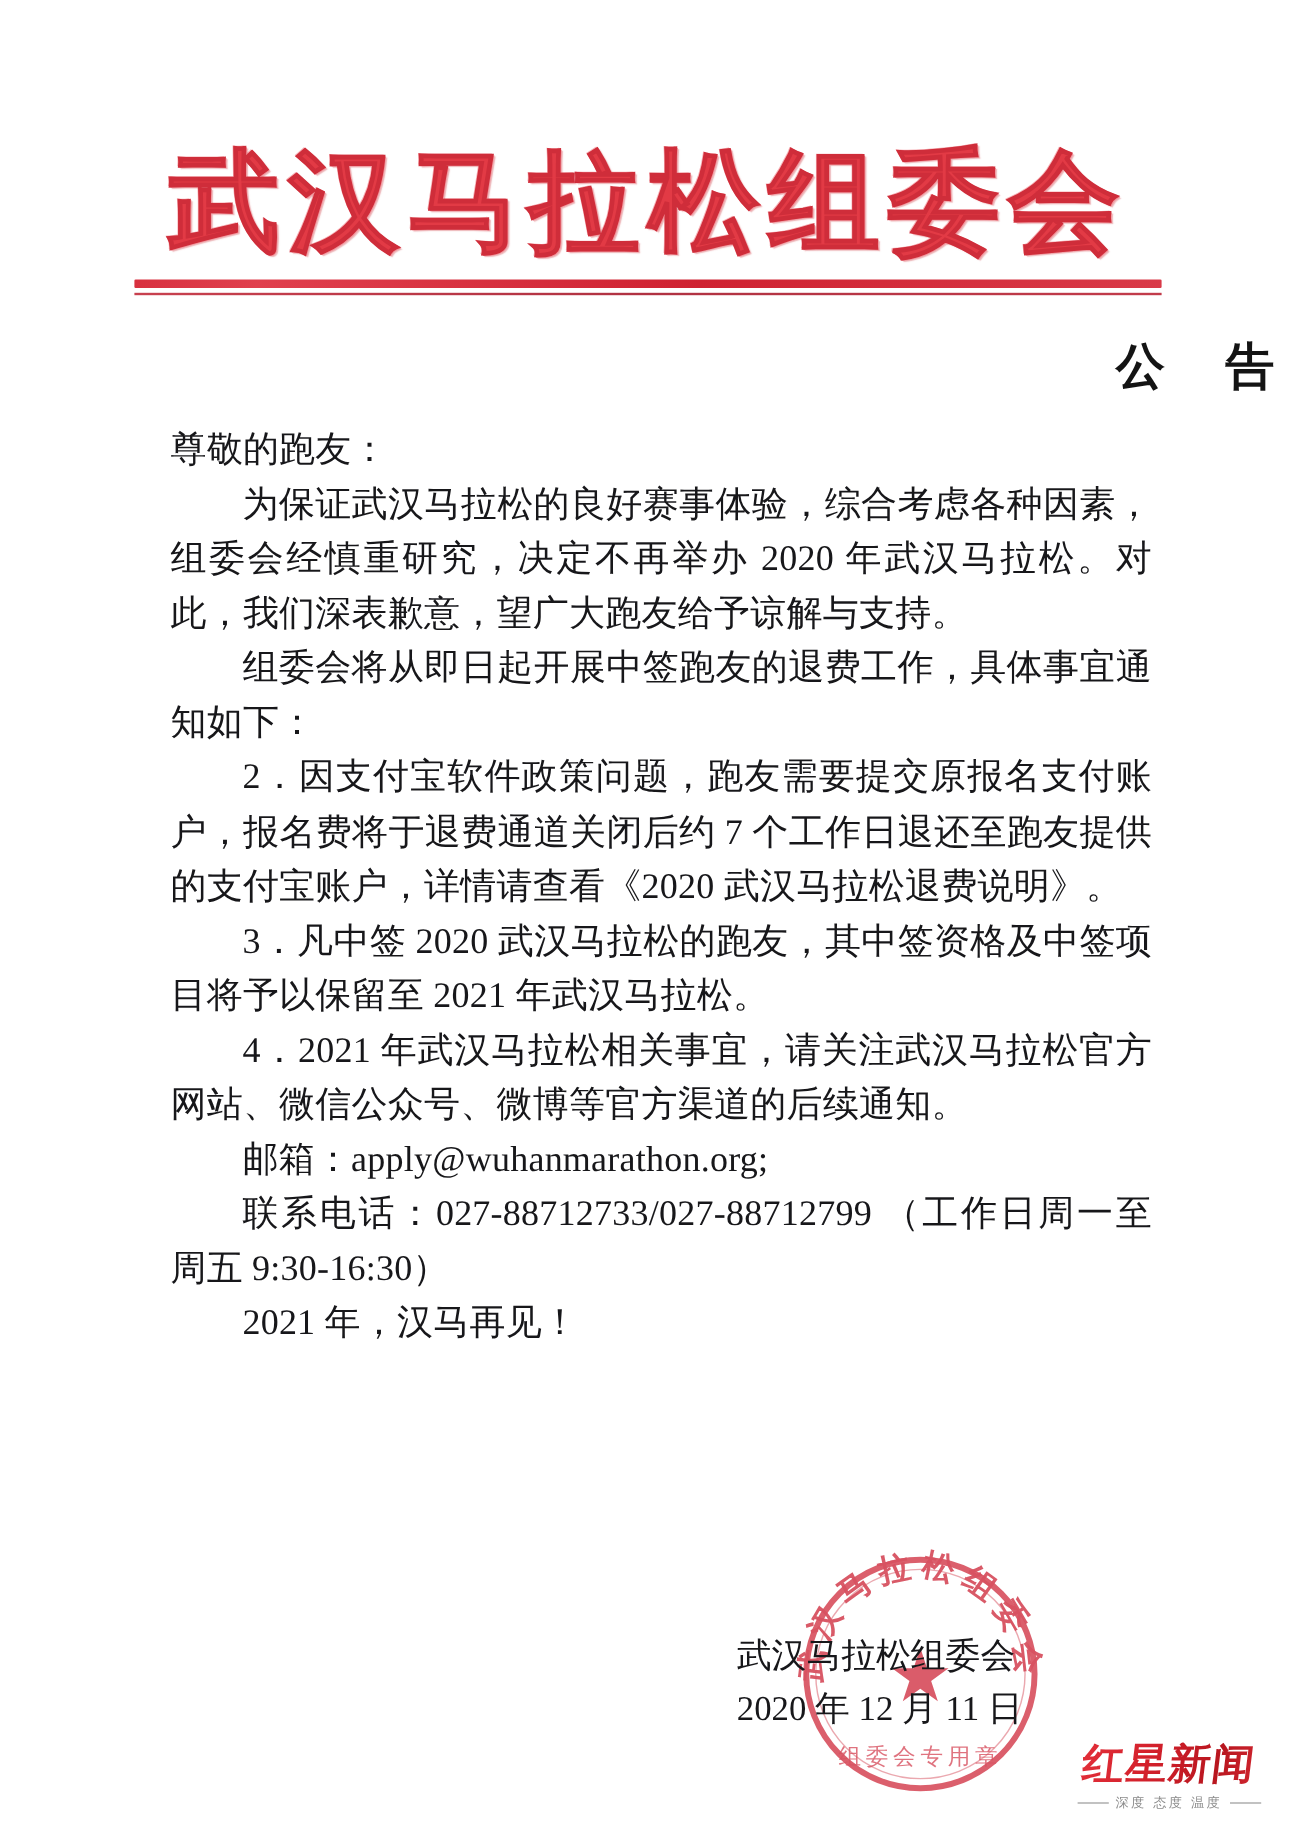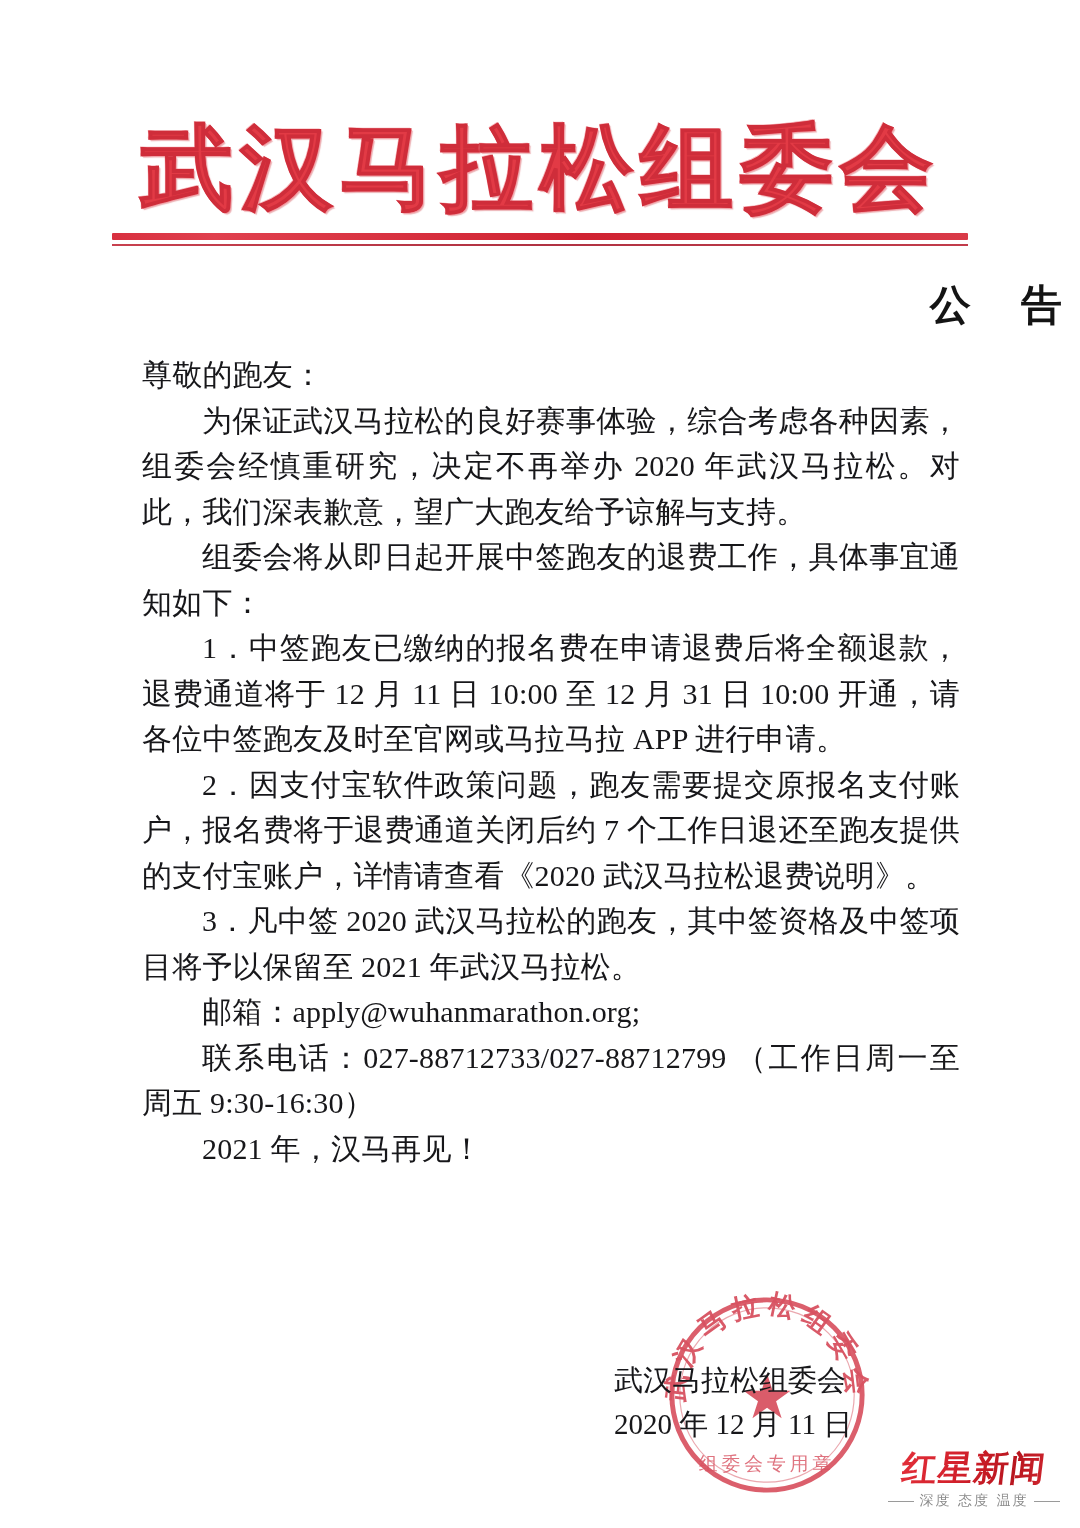--- a/index.html
+++ b/index.html
@@ -141,21 +141,21 @@
     color: transparent;
     transform: skewX(-7deg);
     white-space: nowrap;
   }
   .news-logo-sub {
     margin-top: 5px;
     display: flex;
     align-items: center;
     justify-content: center;
     gap: 6px;
-    font-size: 14px;
+    font-size: 11px;
     letter-spacing: 2px;
     color: #8b8b8b;
     font-family: "DejaVu Sans", "Liberation Sans", sans-serif;
   }
   .news-logo-sub .dash {
     width: 26px;
     height: 1px;
     background: #9a9a9a;
     display: inline-block;
   }
@@ -172,23 +172,23 @@
     <div class="rule-thick"></div>
     <div class="rule-thin"></div>
   </div>
 
   <div class="doc-title">公 告</div>
 
   <div class="body-block">
     <p class="para salutation">尊敬的跑友：</p>
     <p class="para indent">为保证武汉马拉松的良好赛事体验，综合考虑各种因素，组委会经慎重研究，决定不再举办 2020 年武汉马拉松。对此，我们深表歉意，望广大跑友给予谅解与支持。</p>
     <p class="para indent">组委会将从即日起开展中签跑友的退费工作，具体事宜通知如下：</p>
-    <p class="para hang">1．中签跑友已缴纳的报名费在申请退费后将全额退款，退费通道将于 12 月 11 日 10:00 至 12 月 31 日 10:00 开通，请各位中签跑友及时至官网或马拉马拉 APP 进行申请。</p>
     <p class="para hang">2．因支付宝软件政策问题，跑友需要提交原报名支付账户，报名费将于退费通道关闭后约 7 个工作日退还至跑友提供的支付宝账户，详情请查看《2020 武汉马拉松退费说明》。</p>
     <p class="para hang">3．凡中签 2020 武汉马拉松的跑友，其中签资格及中签项目将予以保留至 2021 年武汉马拉松。</p>
+    <p class="para hang">4．2021 年武汉马拉松相关事宜，请关注武汉马拉松官方网站、微信公众号、微博等官方渠道的后续通知。</p>
     <p class="para indent">邮箱：apply@wuhanmarathon.org;</p>
     <p class="para indent">联系电话：027-88712733/027-88712799 （工作日周一至周五 9:30-16:30）</p>
     <p class="para indent">2021 年，汉马再见！</p>
   </div>
 
   <div class="seal">
     <svg viewBox="0 0 220 220" xmlns="http://www.w3.org/2000/svg">
       <defs>
         <path id="sealArc" d="M 28,110 A 82,82 0 1 1 192,110" fill="none"></path>
       </defs>

